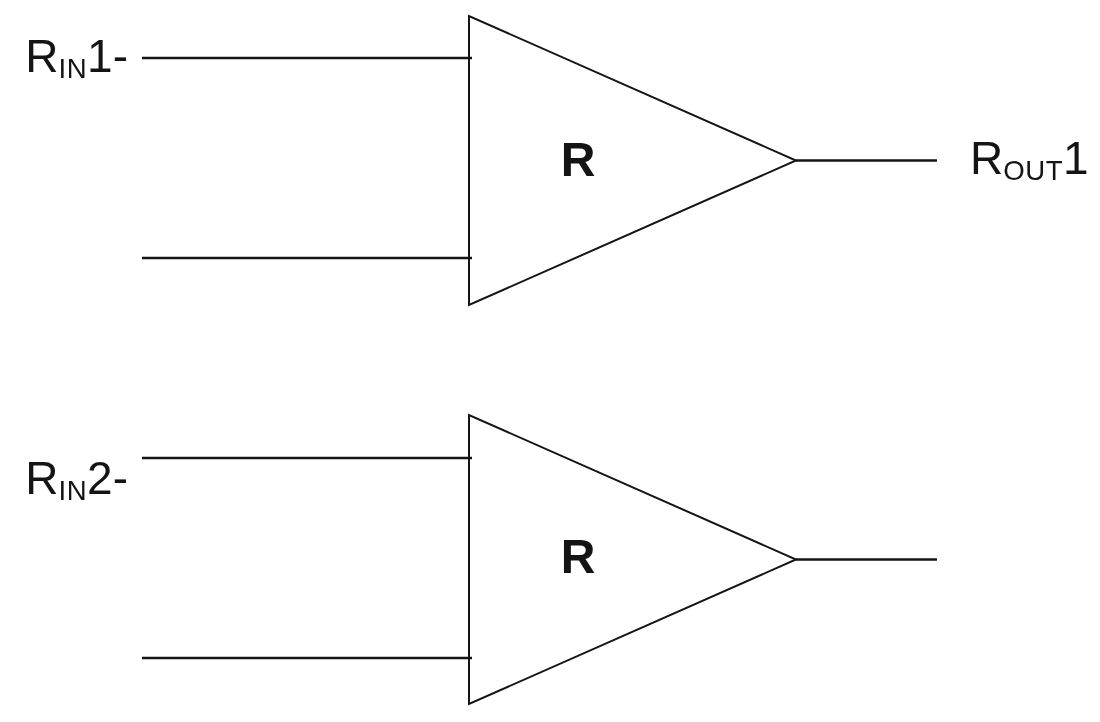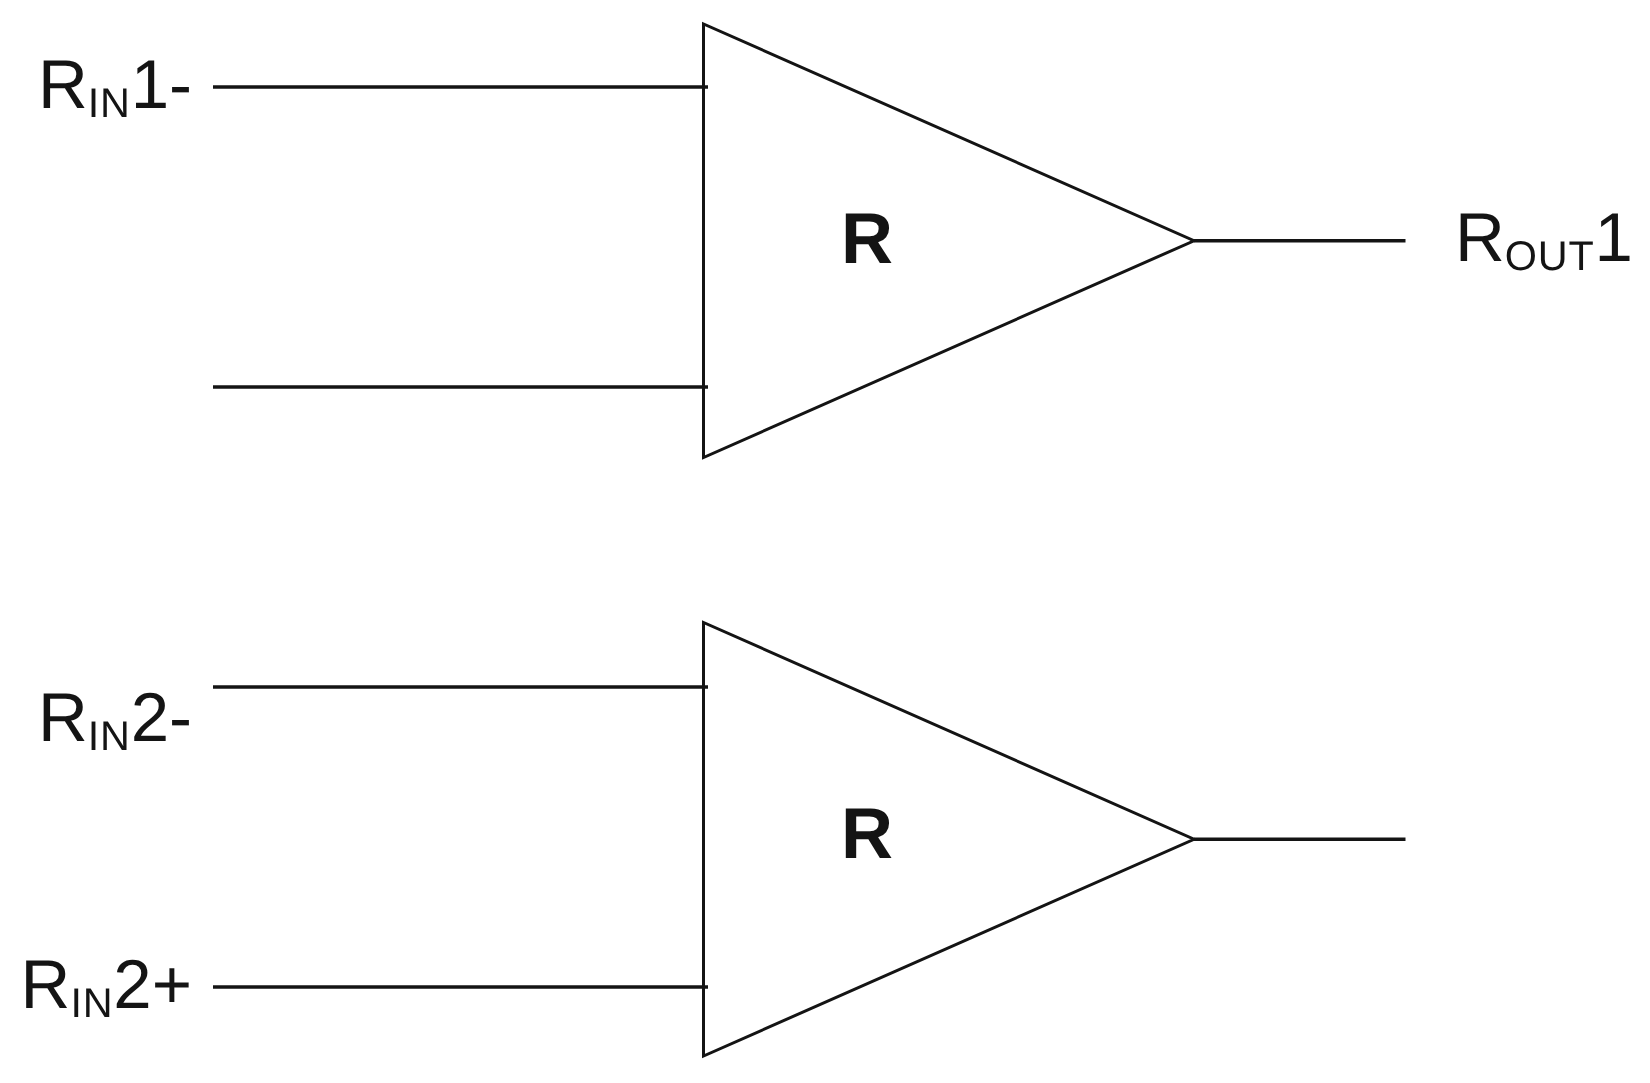--- a/index.html
+++ b/index.html
@@ -90,20 +90,17 @@
   <div class="gain-label" style="left:578px; top:160px;">R</div>
 
   <div class="pin-label out-label" style="top:160px;">
     <span>R</span><span class="sub">OUT</span><span>1</span>
   </div>
 
   <div class="pin-label in-label" style="top:458px;margin-top:22px;">
     <span>R</span><span class="sub">IN</span><span>2-</span>
   </div>
 
-  <div class="pin-label in-label" style="top:658px;">
-    <span>R</span><span class="sub">IN</span><span>2+</span>
-  </div>
 
   <div class="gain-label" style="left:578px; top:557px;">R</div>
 
 
 </div>
 
 </body></html>

